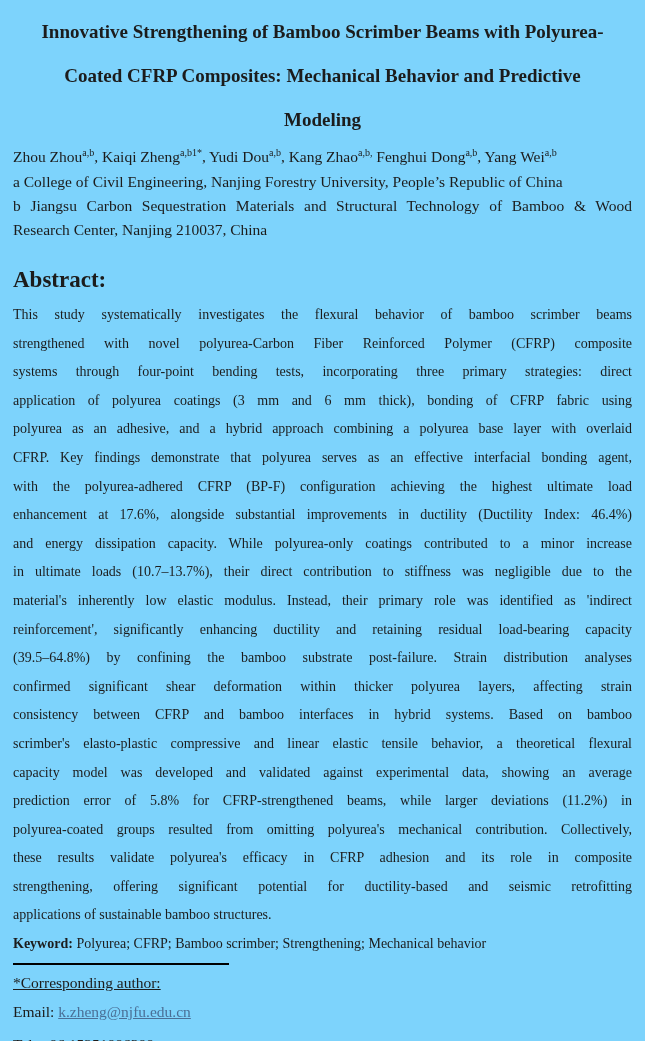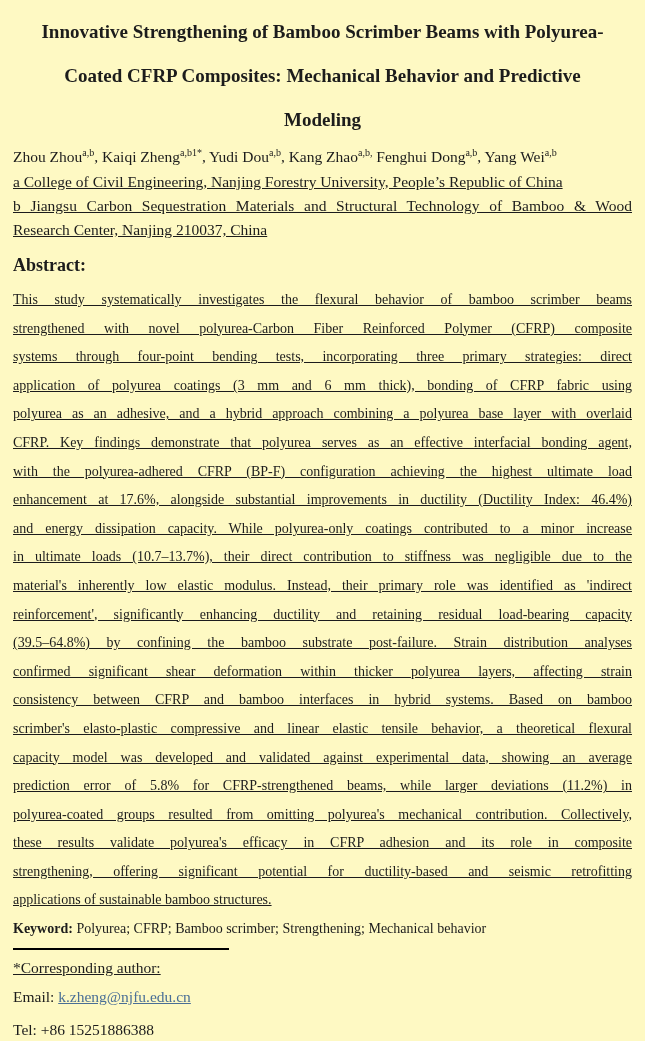--- a/index.html
+++ b/index.html
@@ -2,33 +2,33 @@
 <html><head>
 <meta charset="utf-8">
 <style>
   html, body { margin: 0; padding: 0; background: #ffffff; }
   .page {
     position: relative;
     width: 645px;
     height: 1041px;
     box-sizing: border-box;
     padding: 10px 13px 0 13px;
-    background: #fef9c3;
+    background: #7dd3fc;
     color: #1c1c1c;
     font-family: "Liberation Serif", serif;
     overflow: hidden;
   }
   .title { font-size: 19px; font-weight: bold; text-align: center; line-height: 44px; }
   .title .title-line { white-space: nowrap; }
   .authors-line { margin-top: 2px; font-size: 15.5px; line-height: 26px; white-space: nowrap; }
   .authors-line sup { font-size: 10px; line-height: 0; }
   .affiliations { font-size: 15.5px; line-height: 24px; }
-  .abstract-heading { margin-top: 10px; font-size: 18px; font-weight: bold; line-height: 26px; }
+  .abstract-heading { margin-top: 25px; font-size: 23px; font-weight: bold; line-height: 26px; }
   .abstract-block { margin-top: 8px; font-size: 14px; line-height: 28.6px; }
-  .jline { text-align: justify; text-align-last: justify; text-justify: inter-word; text-decoration: underline; }
+  .jline { text-align: justify; text-align-last: justify; text-justify: inter-word; }
   .jline-last { text-align-last: left; }
   .affiliations .jline { font-size: 15.5px; }
   .keywords-line { font-size: 14px; line-height: 28.6px; }
   .keyword-label { font-weight: bold; margin-top: 10px; }
   .footnote-rule { margin-top: 4px; width: 216px; height: 0; border-top: 2px solid #000000; }
   .fn-line { font-size: 15.5px; line-height: 22px; }
   .fn-corresponding { margin-top: 7px; text-decoration: underline; }
   .fn-email { margin-top: 7px; }
   .fn-tel { margin-top: 11px; }
   .email-link { color: #4a6f96; text-decoration: underline; cursor: pointer; }

